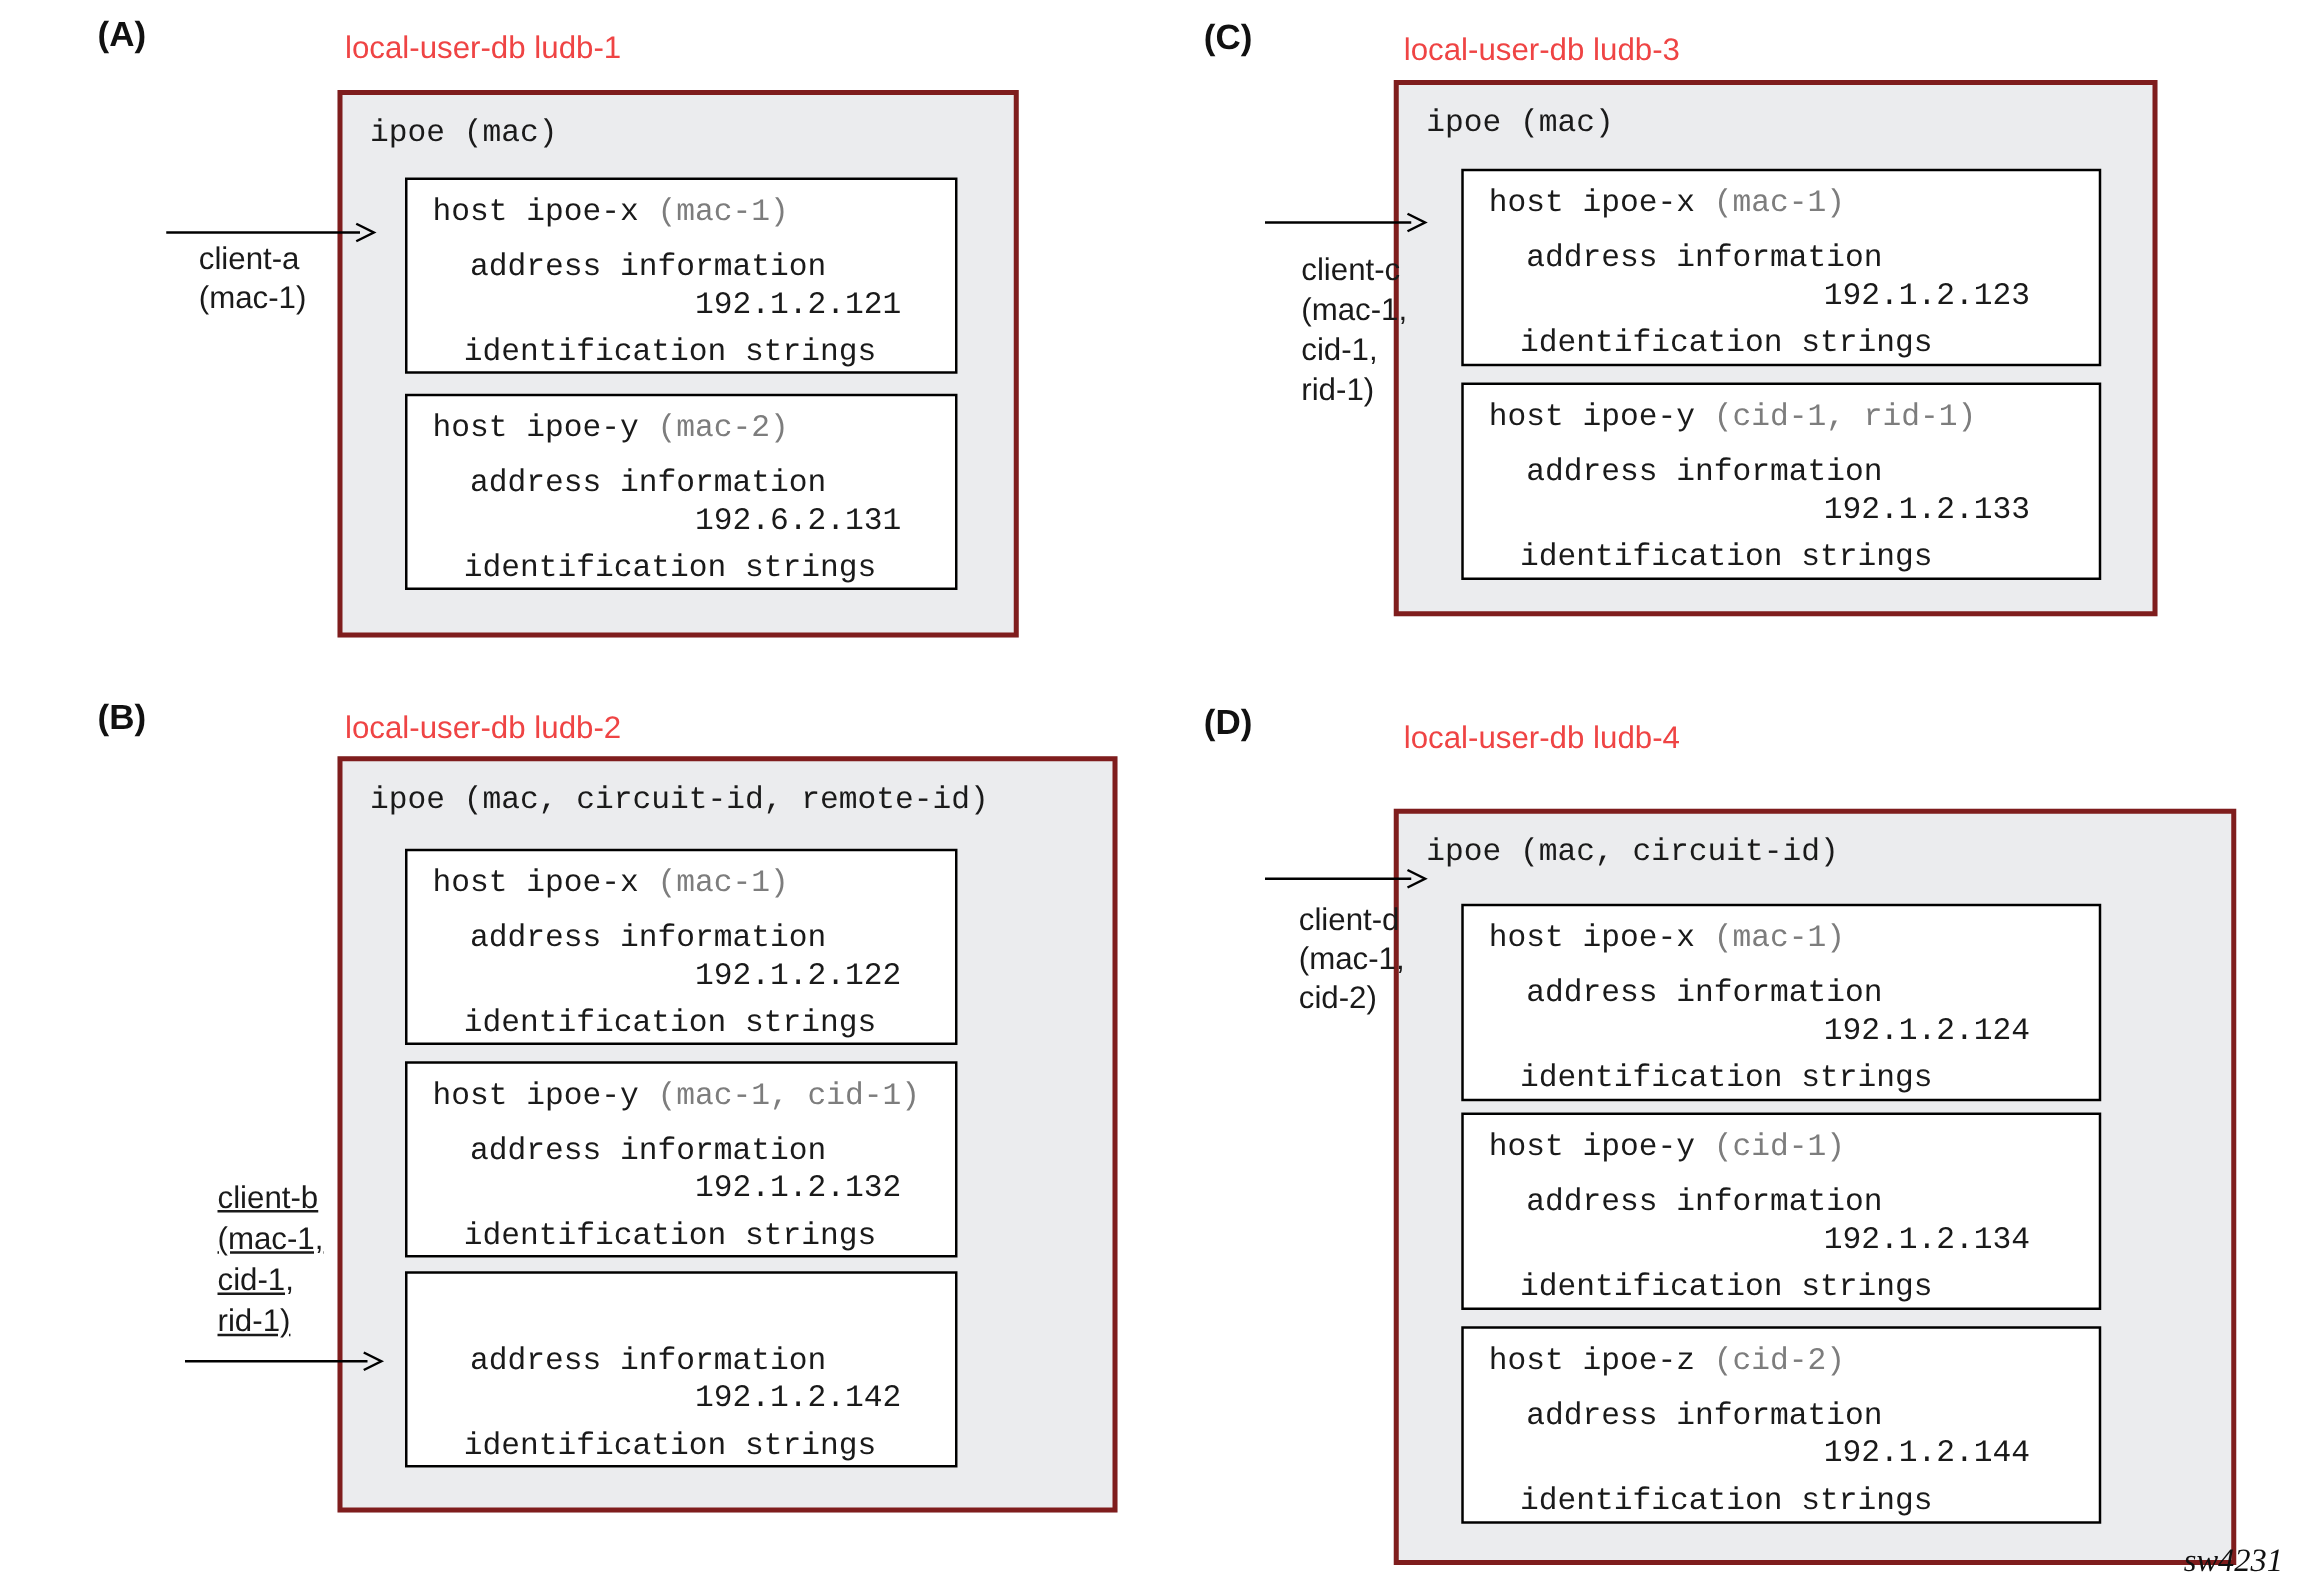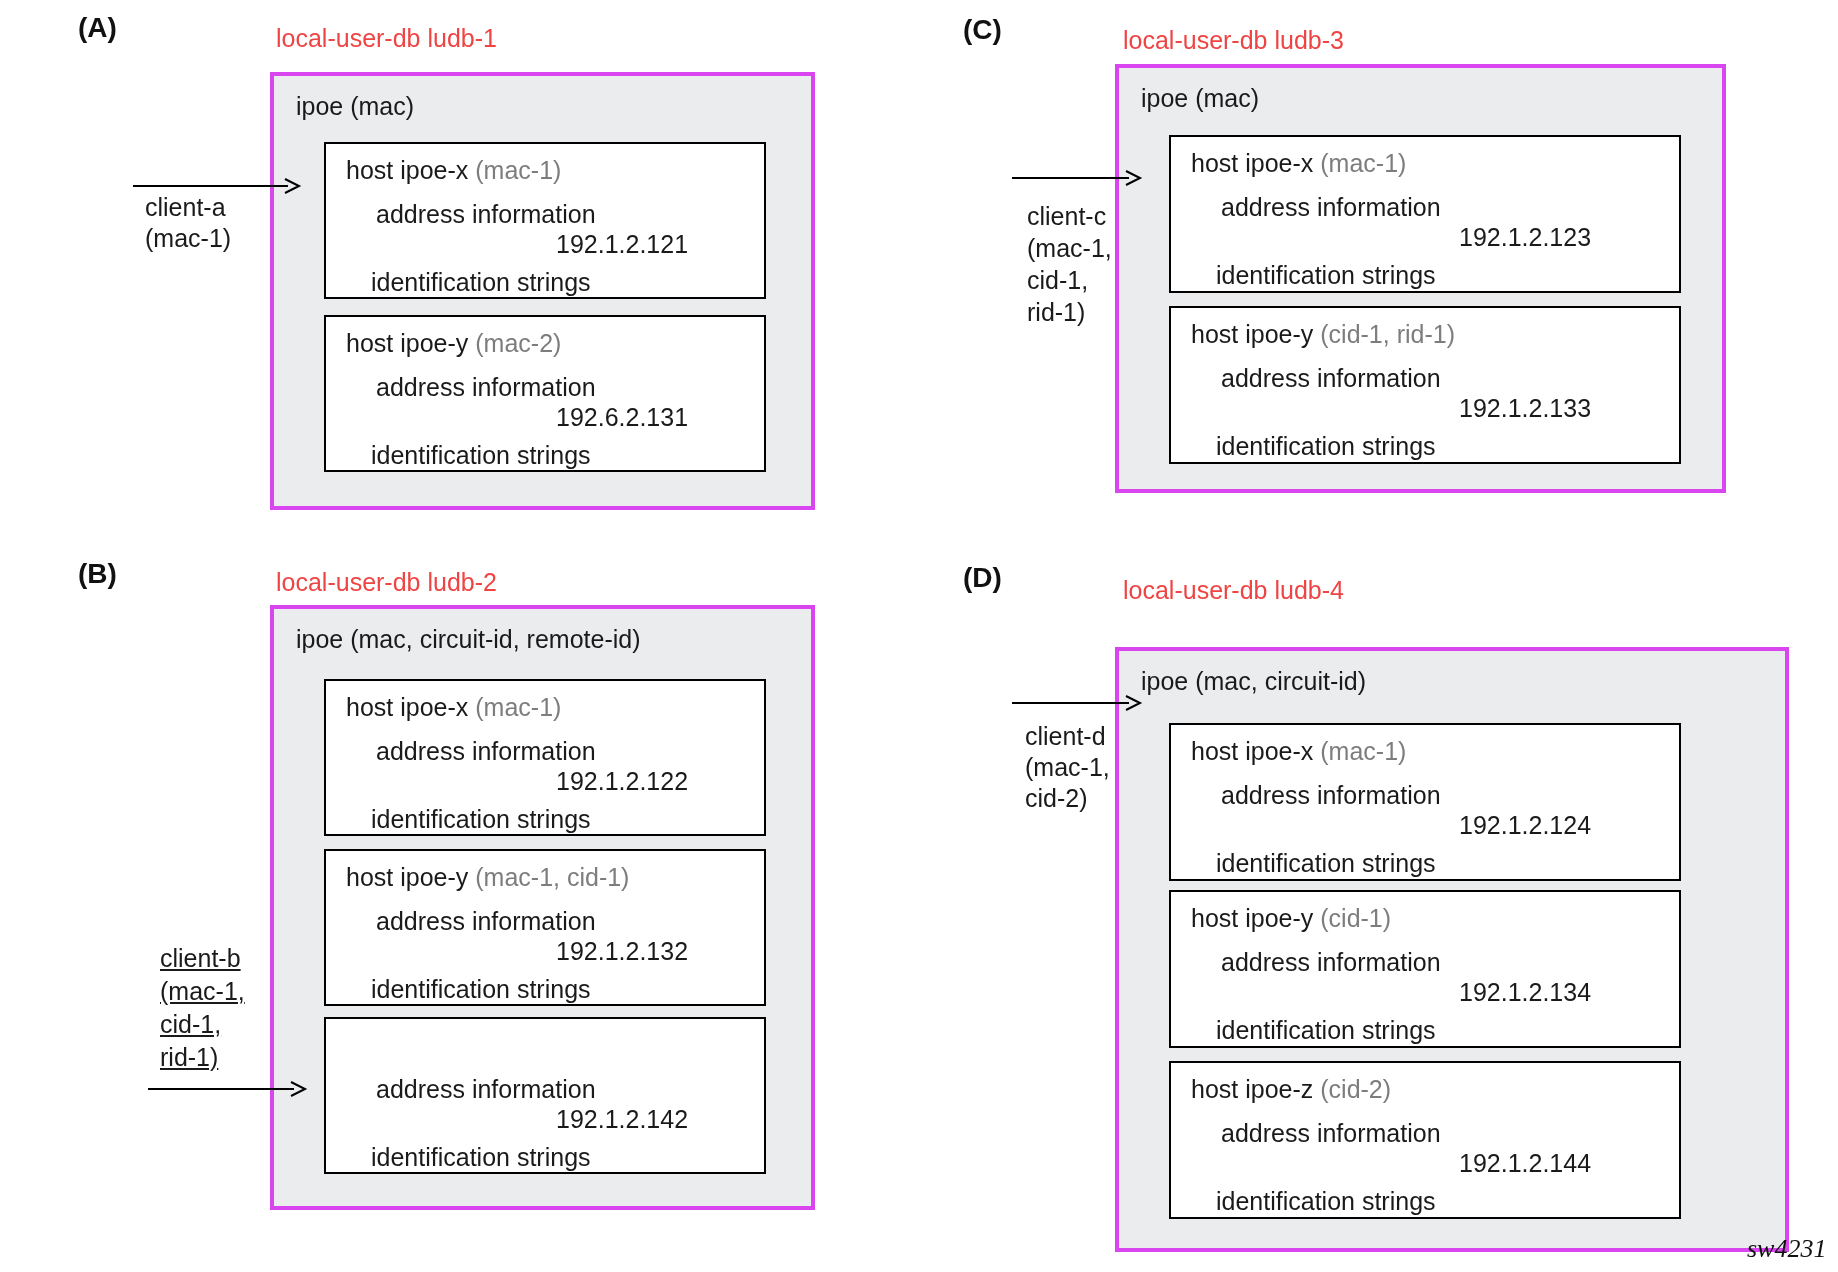--- a/index.html
+++ b/index.html
@@ -2,34 +2,34 @@
 <html><head>
 <meta charset="utf-8">
 <style>
   html,body{margin:0;padding:0;background:#fff;}
   #canvas{
     position:relative;width:1838px;height:1272px;background:#ffffff;
     font-family:"Liberation Sans",sans-serif;color:#1a1a1a;overflow:hidden;
   }
   .panel-label{position:absolute;font-size:28px;font-weight:bold;color:#111;}
   .db-title{position:absolute;font-size:25px;color:#ef4444;}
-  .ludb-box{position:absolute;background:#ebecee;border:4px solid #d946ef;box-sizing:border-box;}
+  .ludb-box{position:absolute;background:#ebecee;border:4px solid #7f1d1d;box-sizing:border-box;font-family:Liberation Mono, monospace;}
   .ipoe-header{position:absolute;left:22px;top:16px;font-size:25px;}
   .host-box{position:absolute;background:#ffffff;border:2px solid #000;box-sizing:border-box;}
   .col-left  .host-box{left:50px;width:442px;height:157px;}
   .col-right .host-box{left:50px;width:512px;height:158px;}
   .host-line{position:absolute;font-size:25px;line-height:28px;white-space:nowrap;}
   .host-name{left:20px;top:12px;}
   .match{color:#7d7d7d;}
   .addr-label{left:50px;top:56px;}
   .ip{top:86px;margin-left:23px;}
   .col-left  .ip{left:207px;}
   .col-right .ip{left:265px;}
   .id-label{left:45px;top:124px;}
-  .client-label{position:absolute;font-size:25px;}
+  .client-label{position:absolute;font-size:25px;margin-left:14px;}
   .client-label div{white-space:nowrap;}
   .client-arrow{position:absolute;overflow:visible;}
   .client-arrow line,.client-arrow polyline{stroke:#000;stroke-width:2;fill:none;}
   .watermark{position:absolute;font-family:"Liberation Serif",serif;font-style:italic;font-size:26px;color:#111;}
 </style>
 </head>
 <body>
 
 <div id="canvas">
 
@@ -59,21 +59,21 @@
     <polyline points="152,3 166,10 152,17"></polyline>
   </svg>
   <div class="client-label" style="left:145px;top:192px;line-height:31px;">
     <div>client-a</div>
     <div>(mac-1)</div>
   </div>
 
   <div class="panel-label" style="left:78px;top:558px;">(B)</div>
   <div class="db-title" style="left:276px;top:568px;">local-user-db ludb-2</div>
 
-  <div class="ludb-box col-left" style="left:270px;top:605px;width:545px;height:605px;">
+  <div class="ludb-box col-left" style="left:270px;top:605px;width:624px;height:605px;">
     <div class="ipoe-header">ipoe (mac, circuit-id, remote-id)</div>
 
     <div class="host-box" style="top:70px;">
       <div class="host-line host-name"><span>host ipoe-x</span>&nbsp;<span class="match">(mac-1)</span></div>
       <div class="host-line addr-label">address information</div>
       <div class="host-line ip">192.1.2.122</div>
       <div class="host-line id-label">identification strings</div>
     </div>
 
     <div class="host-box" style="top:240px;">

